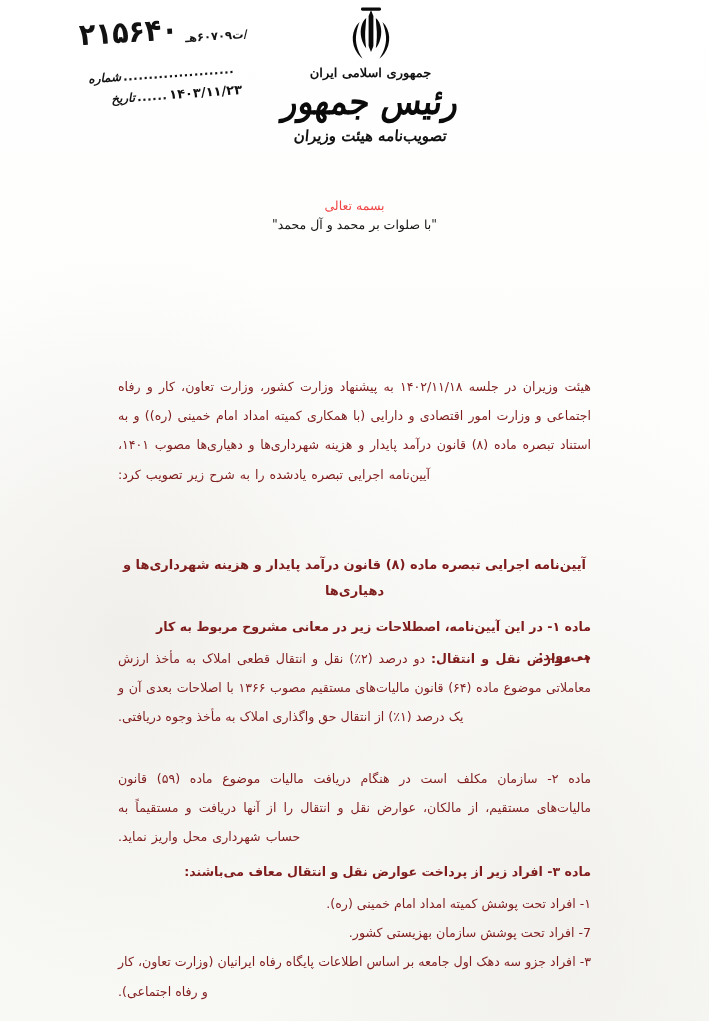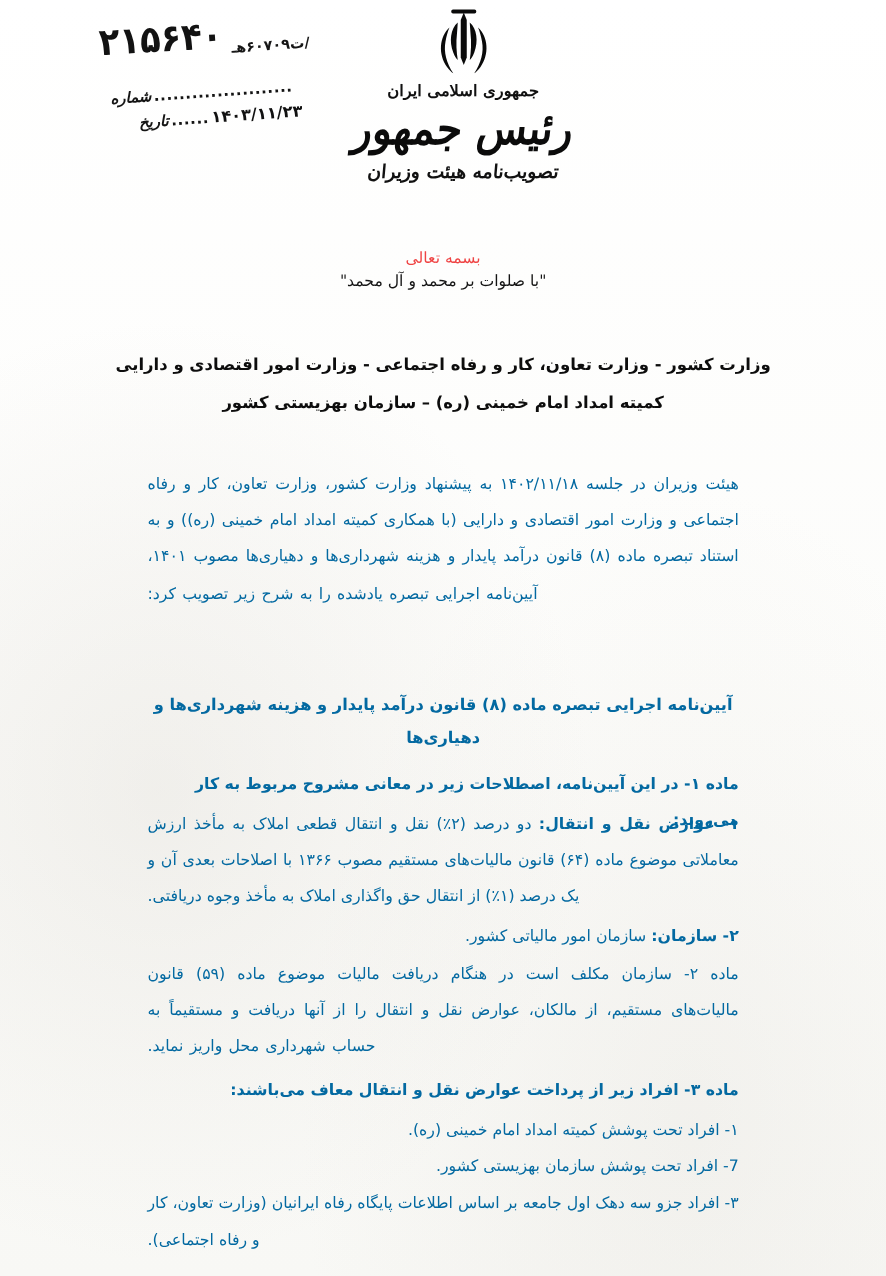--- a/index.html
+++ b/index.html
@@ -177,21 +177,21 @@
     line-height: 2.25;
     letter-spacing: -0.1px;
   }
 
   
   .body-block {
     position: absolute;
     left: 118px;
     right: 118px;
     font-family: "DejaVu Sans", "Liberation Sans", sans-serif;
-    color: #0369a1;
+    color: #7f1d1d;
     direction: rtl;
   }
   .para {
     font-size: 12.6px;
     line-height: 2.32;
     text-align: justify;
     text-align-last: left;
     letter-spacing: -0.15px;
     word-spacing: 1px;
   }
@@ -276,44 +276,37 @@
     <div class="mast-country">جمهوری اسلامی ایران</div>
     <div class="mast-president">رئیس جمهور</div>
     <div class="mast-subtitle">تصویب‌نامه هیئت وزیران</div>
   </div>
 
   <div class="basmala">
     <div class="basmala-line1">بسمه تعالی</div>
     <div class="basmala-line2">"با صلوات بر محمد و آل محمد"</div>
   </div>
 
-  <div class="addressee">
-    <div>وزارت کشور - وزارت تعاون، کار و رفاه اجتماعی - وزارت امور اقتصادی و دارایی</div>
-    <div>کمیته امداد امام خمینی (ره) – سازمان بهزیستی کشور</div>
-  </div>
 
   <div class="body-block" style="top:372px;">
     <div class="para">هیئت وزیران در جلسه ۱۴۰۲/۱۱/۱۸ به پیشنهاد وزارت کشور، وزارت تعاون، کار و رفاه اجتماعی و وزارت امور اقتصادی و دارایی (با همکاری کمیته امداد امام خمینی (ره)) و به استناد تبصره ماده (۸) قانون درآمد پایدار و هزینه شهرداری‌ها و دهیاری‌ها مصوب ۱۴۰۱، آیین‌نامه اجرایی تبصره یادشده را به شرح زیر تصویب کرد:</div>
   </div>
 
   <div class="body-block" style="top:528px;">
     <div class="doc-title">آیین‌نامه اجرایی تبصره ماده (۸) قانون درآمد پایدار و هزینه شهرداری‌ها و دهیاری‌ها</div>
   </div>
 
   <div class="body-block" style="top:612px;">
     <div class="article-lead rtl-right">ماده ۱- در این آیین‌نامه، اصطلاحات زیر در معانی مشروح مربوط به کار می‌روند:</div>
   </div>
 
   <div class="body-block" style="top:644px;">
     <div class="list-item justified"><span class="bold-inline">۱- عوارض نقل و انتقال:</span><span> دو درصد (۲٪) نقل و انتقال قطعی املاک به مأخذ ارزش معاملاتی موضوع ماده (۶۴) قانون مالیات‌های مستقیم مصوب ۱۳۶۶ با اصلاحات بعدی آن و یک درصد (۱٪) از انتقال حق واگذاری املاک به مأخذ وجوه دریافتی.</span></div>
   </div>
 
-  <div class="body-block" style="top:734px;">
-    <div class="list-item"><span class="bold-inline">۲- سازمان:</span><span> سازمان امور مالیاتی کشور.</span></div>
-  </div>
 
   <div class="body-block" style="top:764px;">
     <div class="para">ماده ۲- سازمان مکلف است در هنگام دریافت مالیات موضوع ماده (۵۹) قانون مالیات‌های مستقیم، از مالکان، عوارض نقل و انتقال را از آنها دریافت و مستقیماً به حساب شهرداری محل واریز نماید.</div>
   </div>
 
   <div class="body-block" style="top:857px;">
     <div class="article-lead rtl-right">ماده ۳- افراد زیر از پرداخت عوارض نقل و انتقال معاف می‌باشند:</div>
   </div>
 
   <div class="body-block" style="top:889px;">

